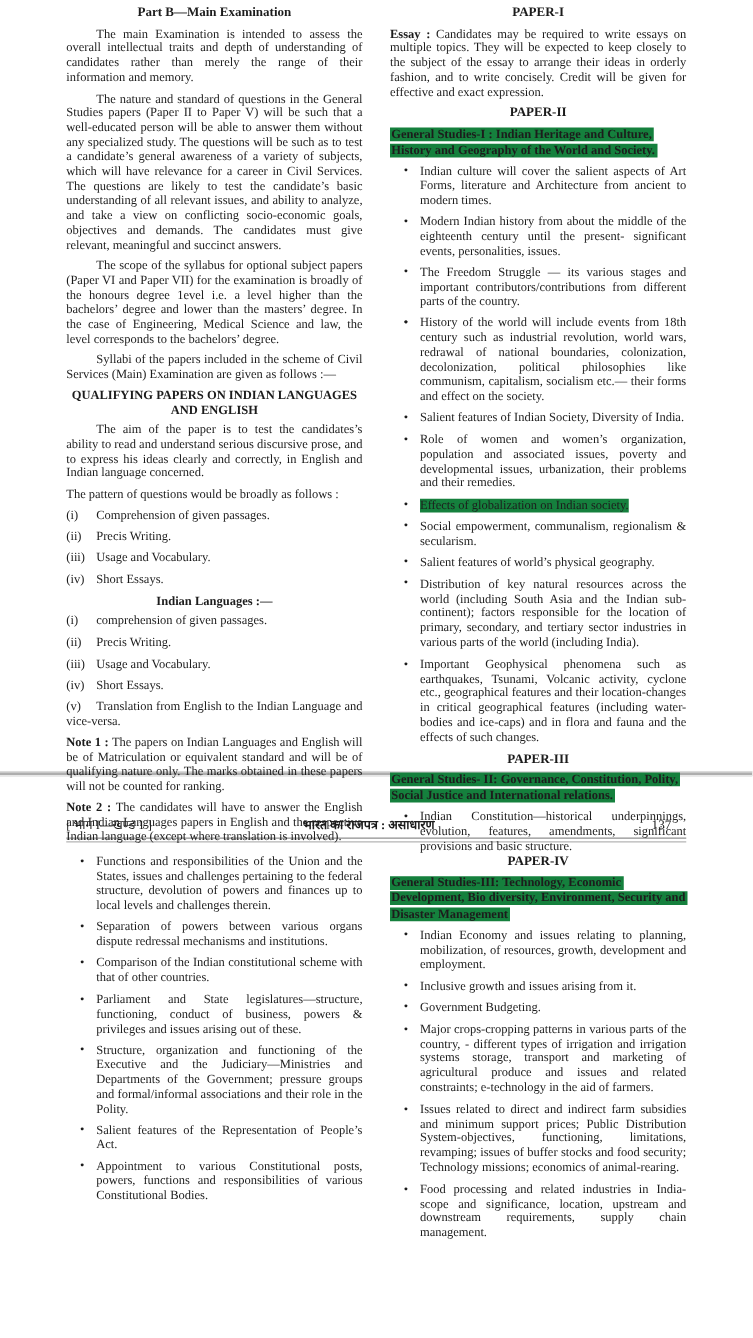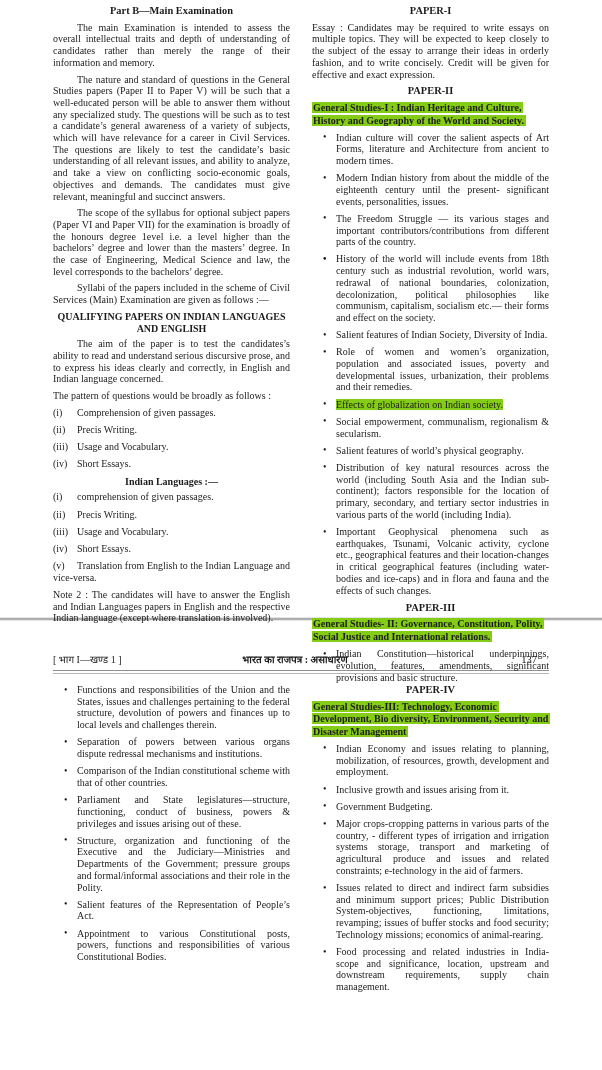--- a/index.html
+++ b/index.html
@@ -11,26 +11,26 @@
   .page{box-sizing:border-box;}
   .page1{height:617px;padding:5px 53px 0 53px;}
   .page-divider{height:2px;background:#aeaeae;border-top:1.5px solid #e3e3e3;border-bottom:1.5px solid #e7e7e7;}
   .page2{padding:31px 53px 0 53px;}
   .cols{display:flex;justify-content:space-between;}
   .col{width:237px;font-size:10px;line-height:11.7px;text-align:justify;}
   .center-head{text-align:center;font-weight:bold;font-size:10.4px;margin:0 0 5px 0;}
   .para-ind{text-indent:24px;margin:0 0 5px 0;}
   .para-flush{margin:0 0 5px 0;}
   .uhead{font-weight:bold;margin:1px 0 4px 0;text-align:center;}
-  .bold{font-weight:normal;}
+  .bold{font-weight:bold;}
   .item{margin:0 0 5.5px 0;}
   .item .lbl{display:inline-block;width:24px;}
   .bullet{position:relative;padding-left:24px;margin:0 0 5.5px 0;}
   .bullet .dot{position:absolute;left:11px;top:-0.5px;}
-  .hl{background:#84cc16;}
+  .hl{background:#15803d;}
   .gs-title{font-weight:bold;text-align:left;margin:1px 0 4.5px 0;line-height:12.6px;}
   .gs-title .hl{padding:0 2px 0 1px;-webkit-box-decoration-break:clone;box-decoration-break:clone;}
   .g-header{display:flex;justify-content:space-between;align-items:baseline;font-size:10px;margin:0 12px 4px 0;}
   .g-header .h-left{width:160px;text-align:left;}
   .g-header .h-center{flex:1;text-align:center;font-weight:bold;}
   .g-header .h-right{width:160px;text-align:right;font-size:10.5px;}
   .h-rule{height:2px;border-top:1px solid #8f8f8f;border-bottom:1px solid #b5b5b5;margin:0 0 10px 0;}
 </style>
 </head>
 <body>
@@ -67,20 +67,21 @@
 
           <p class="item"><span class="lbl">(ii)</span><span>Precis Writing.</span></p>
 
           <p class="item"><span class="lbl">(iii)</span><span>Usage and Vocabulary.</span></p>
 
           <p class="item"><span class="lbl">(iv)</span><span>Short Essays.</span></p>
 
           <p class="item"><span class="lbl">(v)</span><span>Translation from English to the Indian Language and vice-versa.</span></p>
         </div>
 
+      <p class="para-flush"><span class="bold">Note 1 :</span> <span>The papers on Indian Languages and English will be of Matriculation or equivalent standard and will be of qualifying nature only. The marks obtained in these papers will not be counted for ranking.</span></p>
       <p class="para-flush"><span class="bold">Note 2 :</span> <span>The candidates will have to answer the English and Indian Languages papers in English and the respective Indian language (except where translation is involved).</span></p>
     </div>
 
     <div class="col">
       <div class="center-head">PAPER-I</div>
       <p class="para-flush"><span class="bold">Essay :</span> <span>Candidates may be required to write essays on multiple topics. They will be expected to keep closely to the subject of the essay to arrange their ideas in orderly fashion, and to write concisely. Credit will be given for effective and exact expression.</span></p>
       <div class="center-head">PAPER-II</div>
       <div class="gs-title"><span class="hl">General Studies-I : Indian Heritage and Culture, History and Geography of the World and Society.</span></div>
 
       <div>

